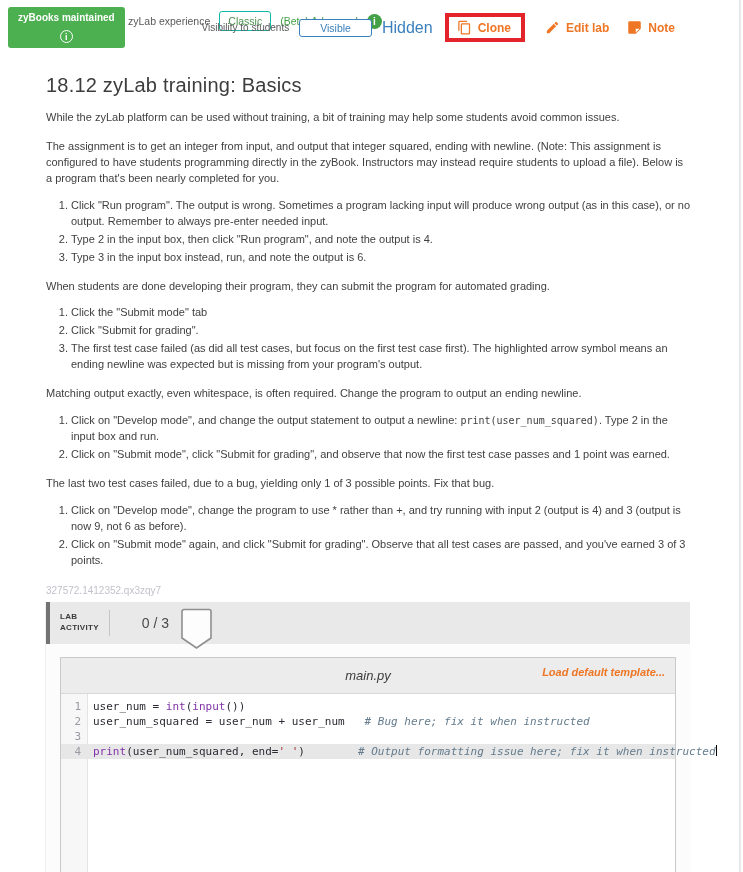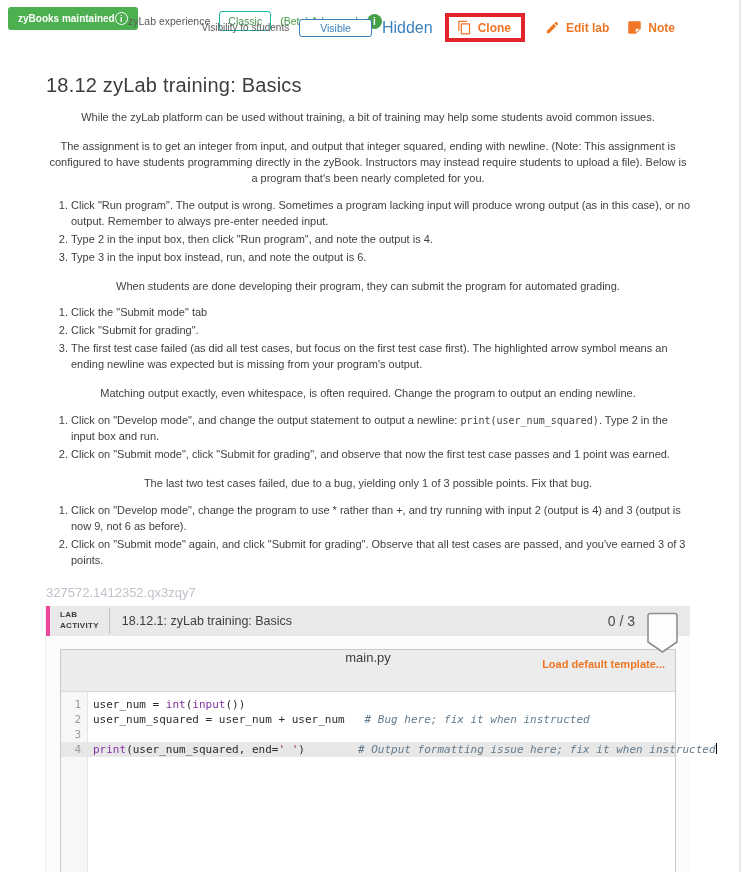--- a/index.html
+++ b/index.html
@@ -8,23 +8,23 @@
     width:743px; height:872px; position:relative; overflow:hidden;
     background:#ffffff; color:#3f3f3f;
     font-family:"Liberation Sans", sans-serif;
   }
   .right-edge { position:absolute; right:2px; top:0; bottom:0; width:2px; background:#e8e8e8; }
 
   
   .topbar { position:relative; height:52px; }
   .maintained-badge {
     position:absolute; left:8px; top:7px;
-    display:flex; align-items:center; 
+    display:flex; align-items:center; gap:7px;
     background:#4caf50; color:#fff; font-size:10px; font-weight:bold;
-    padding:5px 10px; border-radius:3px;
+    padding:5px 10px; border-radius:3px;flex-direction:column;
   }
   .info-circle-white {
     width:13px; height:13px; border:1px solid #fff; border-radius:50%;
     display:flex; align-items:center; justify-content:center;
     font-size:9px; font-weight:bold; color:#fff; flex:none;
   }
   .exp-group {
     position:absolute; left:128px; top:11px;
     display:flex; align-items:center; gap:9px;
     font-size:10.5px; color:#5a5a5a;
@@ -47,47 +47,48 @@
   .action-btn {
     display:flex; align-items:center; gap:6px;
     color:#ee7624; font-weight:bold; font-size:12px; cursor:pointer; background:none; border:none;
     font-family:"Liberation Sans", sans-serif; padding:0;
   }
   .action-btn svg { width:15px; height:15px; fill:#ee7624; flex:none; }
 
   
   .content { padding:0 53px 0 46px; }
   .page-title { font-size:20px; font-weight:400; color:#3d3d3d; margin:22px 0 0 0; letter-spacing:0.2px; }
-  .content p { font-size:11px; line-height:1.45; margin:13px 0 0 0;text-align:center; }
+  .content p { font-size:11px; line-height:1.45; margin:13px 0 0 0; }
   .content ol { font-size:11px; line-height:1.45; margin:11px 0 0 0; padding-left:25px; }
   .content li { margin-bottom:2px; }
   .inline-code { font-family:"DejaVu Sans Mono", monospace; font-size:10px; color:#3f3f3f; }
-  .meta-id { font-size:13px; color:#c2c2cc; margin-top:16px; }
+  .meta-id { font-size:10px; color:#c2c2cc; margin-top:16px; }
 
   
   .activity { margin:6px 53px 0 45px; background:#fcfcfc; border-left:1px solid #f0f0f0; padding-bottom:14px; }
   .activity-header {
     display:flex; align-items:center;
-    background:#e9e9e9; border-left:4px solid #ec4899; height:30px;
+    background:#e9e9e9; border-left:4px solid #737373; height:42px;
   }
   .lab-badge {
     font-size:8px; font-weight:bold; color:#3a3a3a; letter-spacing:0.3px;
     padding:0 10px; border-right:1px solid #c4c4c4; line-height:1.35;
     height:26px; display:flex; flex-direction:column; justify-content:center;
   }
   .activity-title { font-size:12.5px; color:#3f3f3f; margin-left:12px; flex:1; }
   .score { font-size:14px; color:#4a4a4a; margin-right:12px;margin-left:32px; }
   .shield-wrap { margin-right:12px; margin-top:6px; margin-bottom:-18px; align-self:flex-start; position:relative; z-index:2; }
 
   
   .editor { margin:13px 14px 0; border:1px solid #c9c9c9; background:#fff; }
   .editor-header {
-    position:relative; background:#ececec; height:42px;
-    display:flex; align-items:flex-start; justify-content:center;
+    position:relative; background:#ececec; height:36px;
+    display:flex; align-items:center; justify-content:center;
     border-bottom:1px solid #d9d9d9;
+    font-style:italic;
   }
   .filename { font-size:13px; color:#3d3d3d; }
   .load-template {
     position:absolute; right:10px; top:8px;
     color:#ee7624; font-size:11px; font-weight:bold; cursor:pointer;
   }
   .editor-body {
     position:relative; height:197px; padding-top:5px;
     font-family:"DejaVu Sans Mono", monospace; font-size:11px;
   }
@@ -182,21 +183,20 @@
 
   <div class="meta-id">327572.1412352.qx3zqy7</div>
 </div>
 
 <div class="activity">
   <div class="activity-header">
     <div class="lab-badge">
       <span>LAB</span>
       <span>ACTIVITY</span>
     </div>
-    <div class="activity-title">18.12.1: zyLab training: Basics</div>
     <div class="score">0 / 3</div>
     <div class="shield-wrap">
       <svg width="31" height="42" viewBox="0 0 31 42">
           <path d="M3 1.5 h25 a2 2 0 0 1 2 2 v26.5 l-14.5 10 L1 30 V3.5 a2 2 0 0 1 2-2 z" fill="#fdfdfd" stroke="#8f8f8f" stroke-width="1.6"></path>
         </svg>
     </div>
   </div>
 
   <div class="editor">
     <div class="editor-header">

